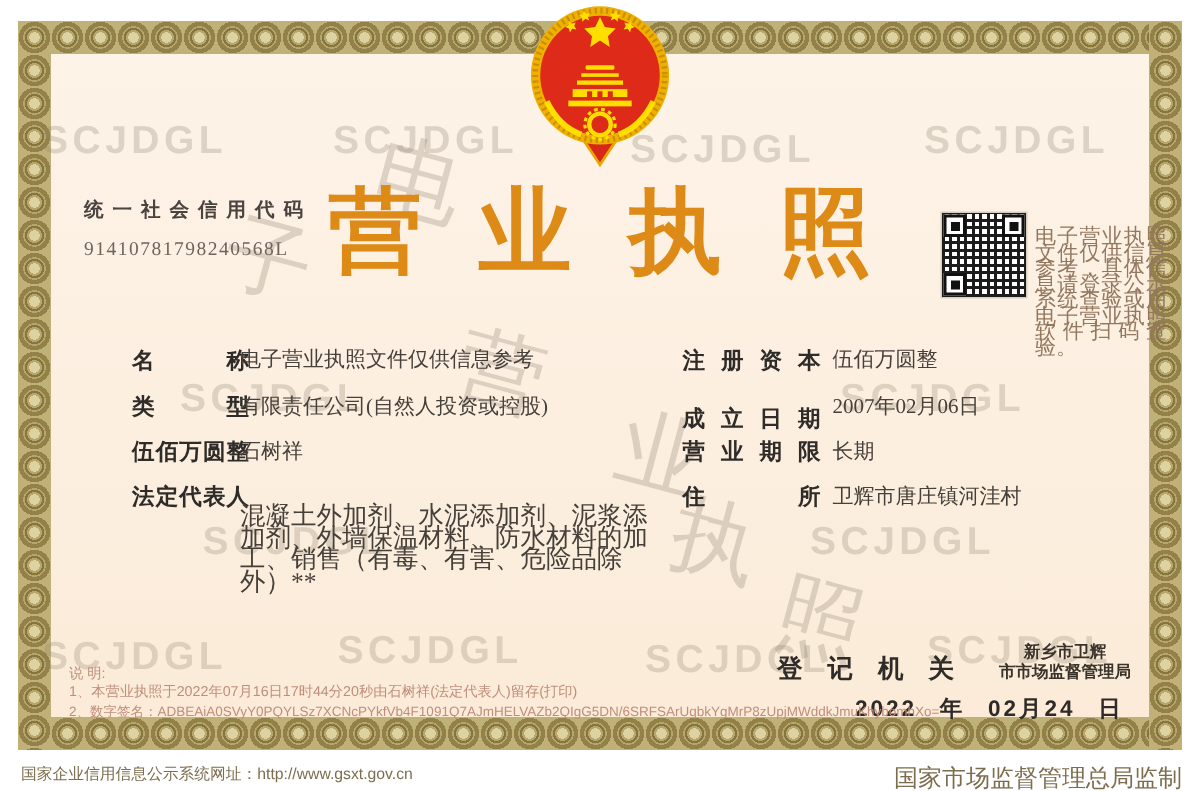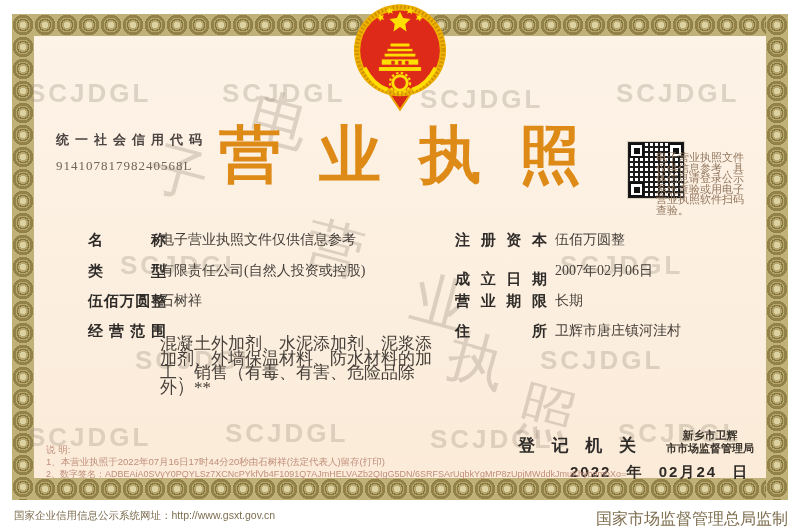--- a/index.html
+++ b/index.html
@@ -44,21 +44,21 @@
   
   .qr{position:absolute;left:628px;top:142px;width:56px;height:56px;background:#fff;
       background-image:
         repeating-linear-gradient(0deg,#1c1c1c 0 2px,transparent 2px 5px),
         repeating-linear-gradient(90deg,#1c1c1c 0 2px,rgba(255,255,255,.92) 2px 5px),
         repeating-linear-gradient(45deg,rgba(255,255,255,.85) 0 3px,transparent 3px 7px);
       outline:1px solid #d9cdbd;}
   .finder{position:absolute;width:11px;height:11px;border:2.5px solid #111;background:#fff;}
   .finder::after{content:"";position:absolute;left:2.5px;top:2.5px;width:6px;height:6px;background:#111;}
   .f1{left:1px;top:1px;} .f2{right:1px;top:1px;} .f3{left:1px;bottom:1px;}
-  .qr-note{position:absolute;left:656px;top:152px;width:88px;font-size:11px;line-height:10.5px;
+  .qr-note{position:absolute;left:690px;top:152px;width:88px;font-size:14px;line-height:10.5px;
       color:#93775f;text-align:justify;}
 
   
   .flabel{position:absolute;display:inline-block;font-weight:700;color:#2e2b28;font-size:15px;
       text-align:justify;text-align-last:justify;white-space:nowrap;}
   .flabel.lft{left:88px;width:78px;}
   .flabel.rgt{left:455px;width:92px;}
   .fvalue{position:absolute;color:#46403a;font-size:14px;font-family:"Liberation Serif",serif;
       white-space:nowrap;}
   .fvalue.lft{left:160px;}
@@ -164,21 +164,21 @@
 
     <span class="flabel lft" style="top:231px">名称</span>
     <span class="fvalue lft" style="top:231px">电子营业执照文件仅供信息参考</span>
 
     <span class="flabel lft" style="top:262px">类型</span>
     <span class="fvalue lft" style="top:262px">有限责任公司(自然人投资或控股)</span>
 
     <span class="flabel lft" style="top:292px">伍佰万圆整</span>
     <span class="fvalue lft" style="top:292px">石树祥</span>
 
-    <span class="flabel lft" style="top:322px">经营范围</span>
+    <span class="flabel lft" style="top:322px">法定代表人</span>
     <span class="fvalue scope" style="position:absolute;top:317px">混凝土外加剂、水泥添加剂、泥浆添加剂、外墙保温材料、防水材料的加工、销售（有毒、有害、危险品除外）**</span>
 
     <span class="flabel rgt" style="top:231px">注册资本</span>
     <span class="fvalue rgt" style="top:231px">伍佰万圆整</span>
 
     <span class="flabel rgt" style="top:270px">成立日期</span>
     <span class="fvalue rgt" style="top:262px">2007年02月06日</span>
 
     <span class="flabel rgt" style="top:292px">营业期限</span>
     <span class="fvalue rgt" style="top:292px">长期</span>

